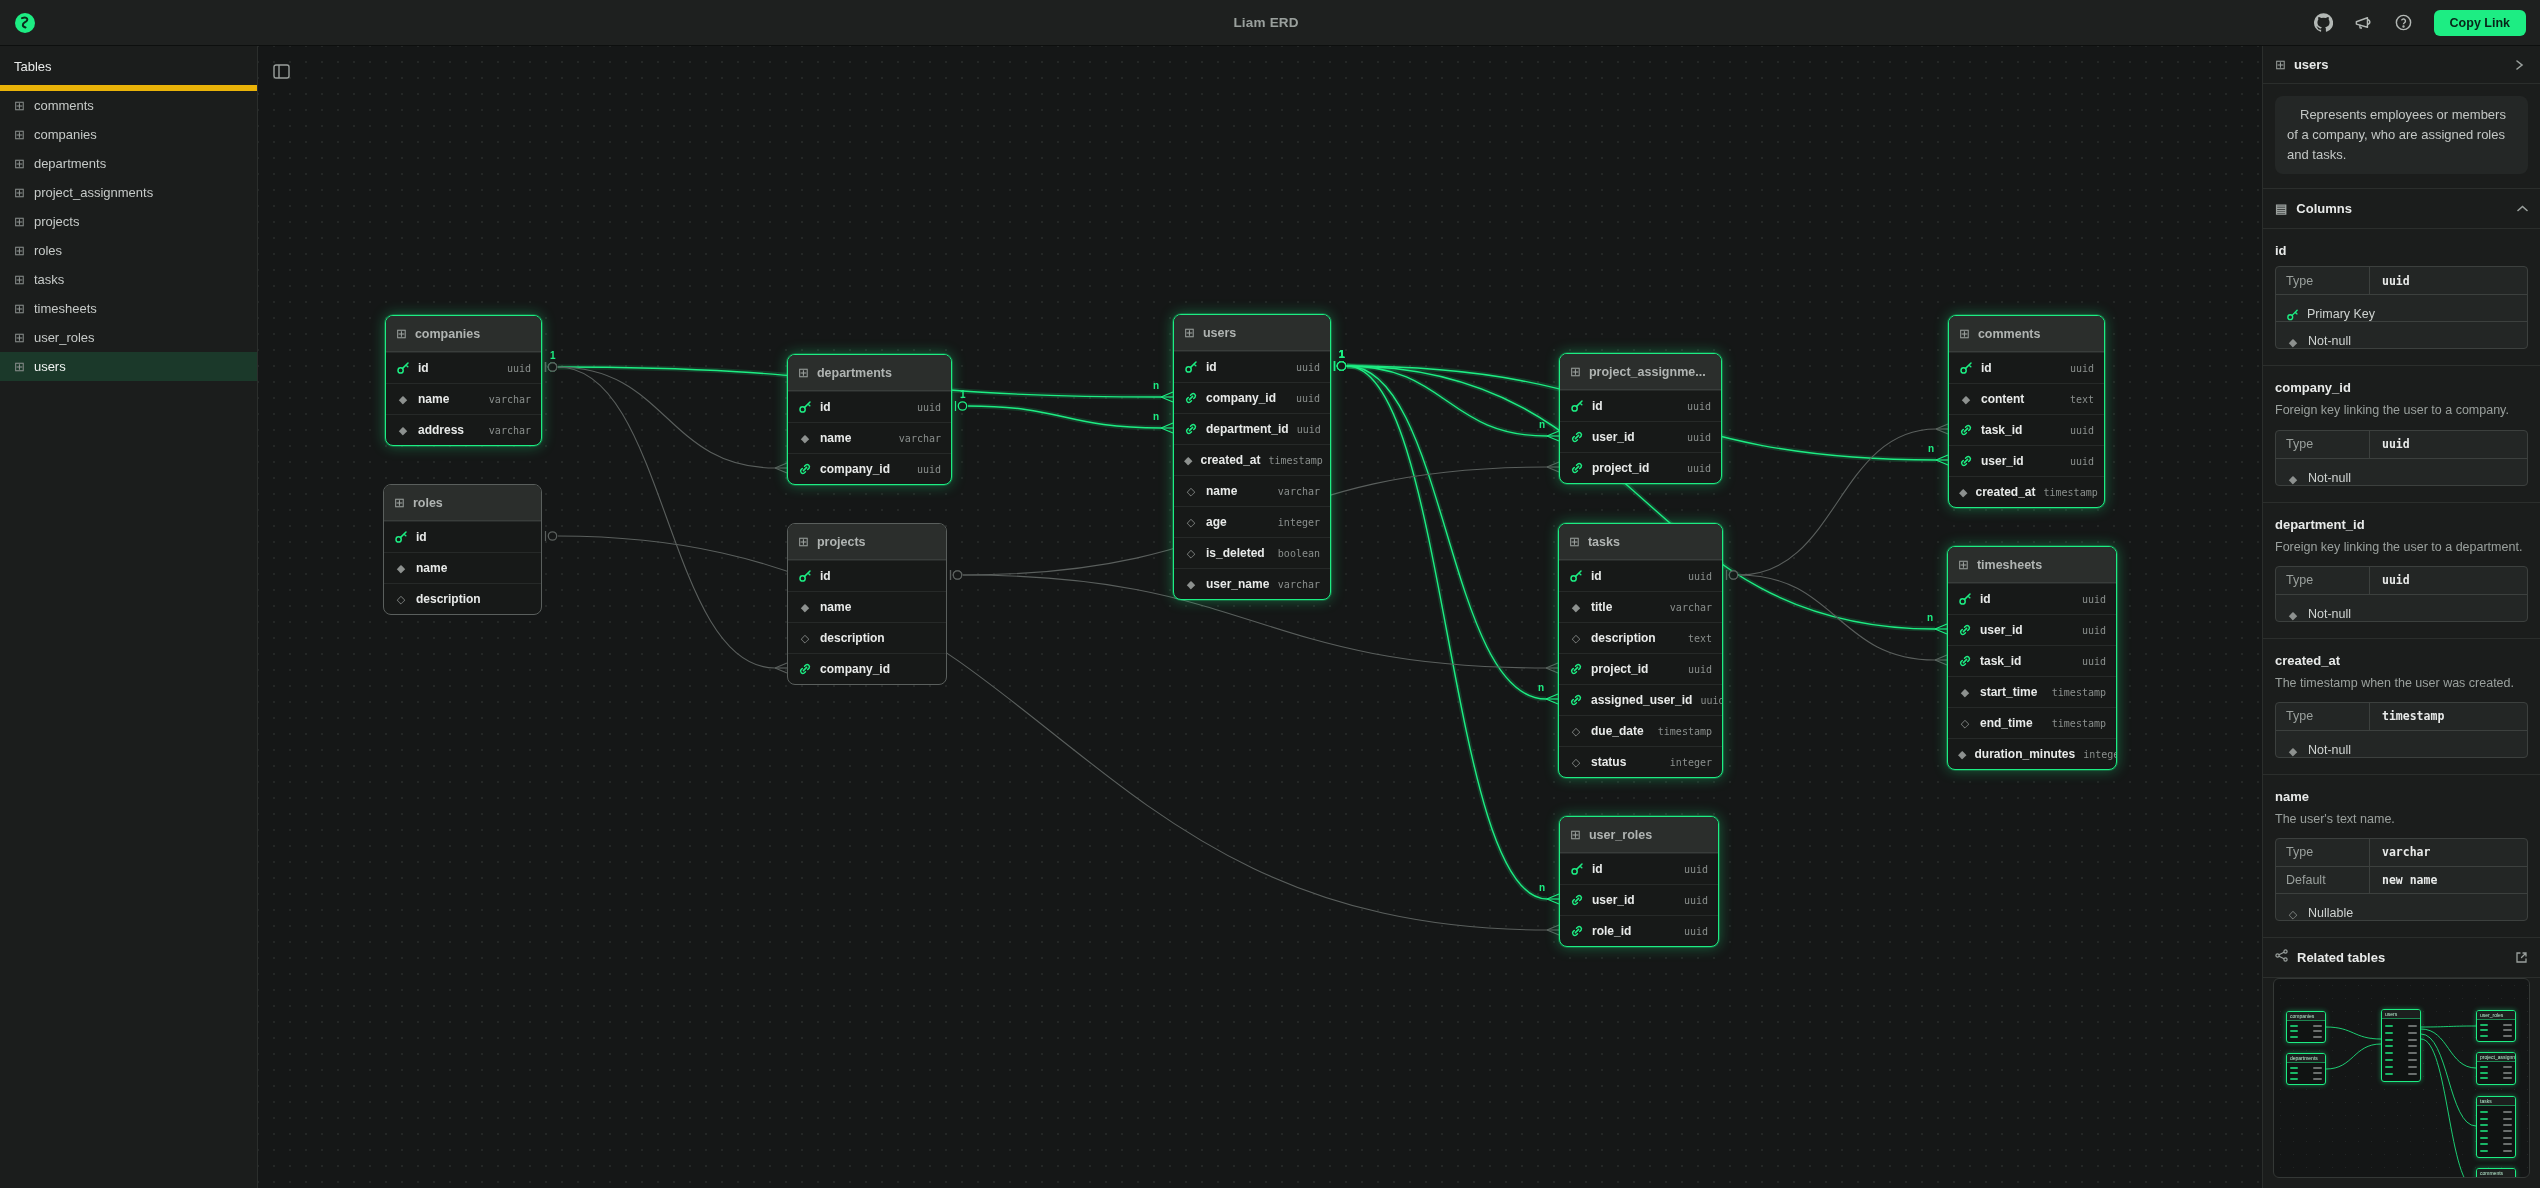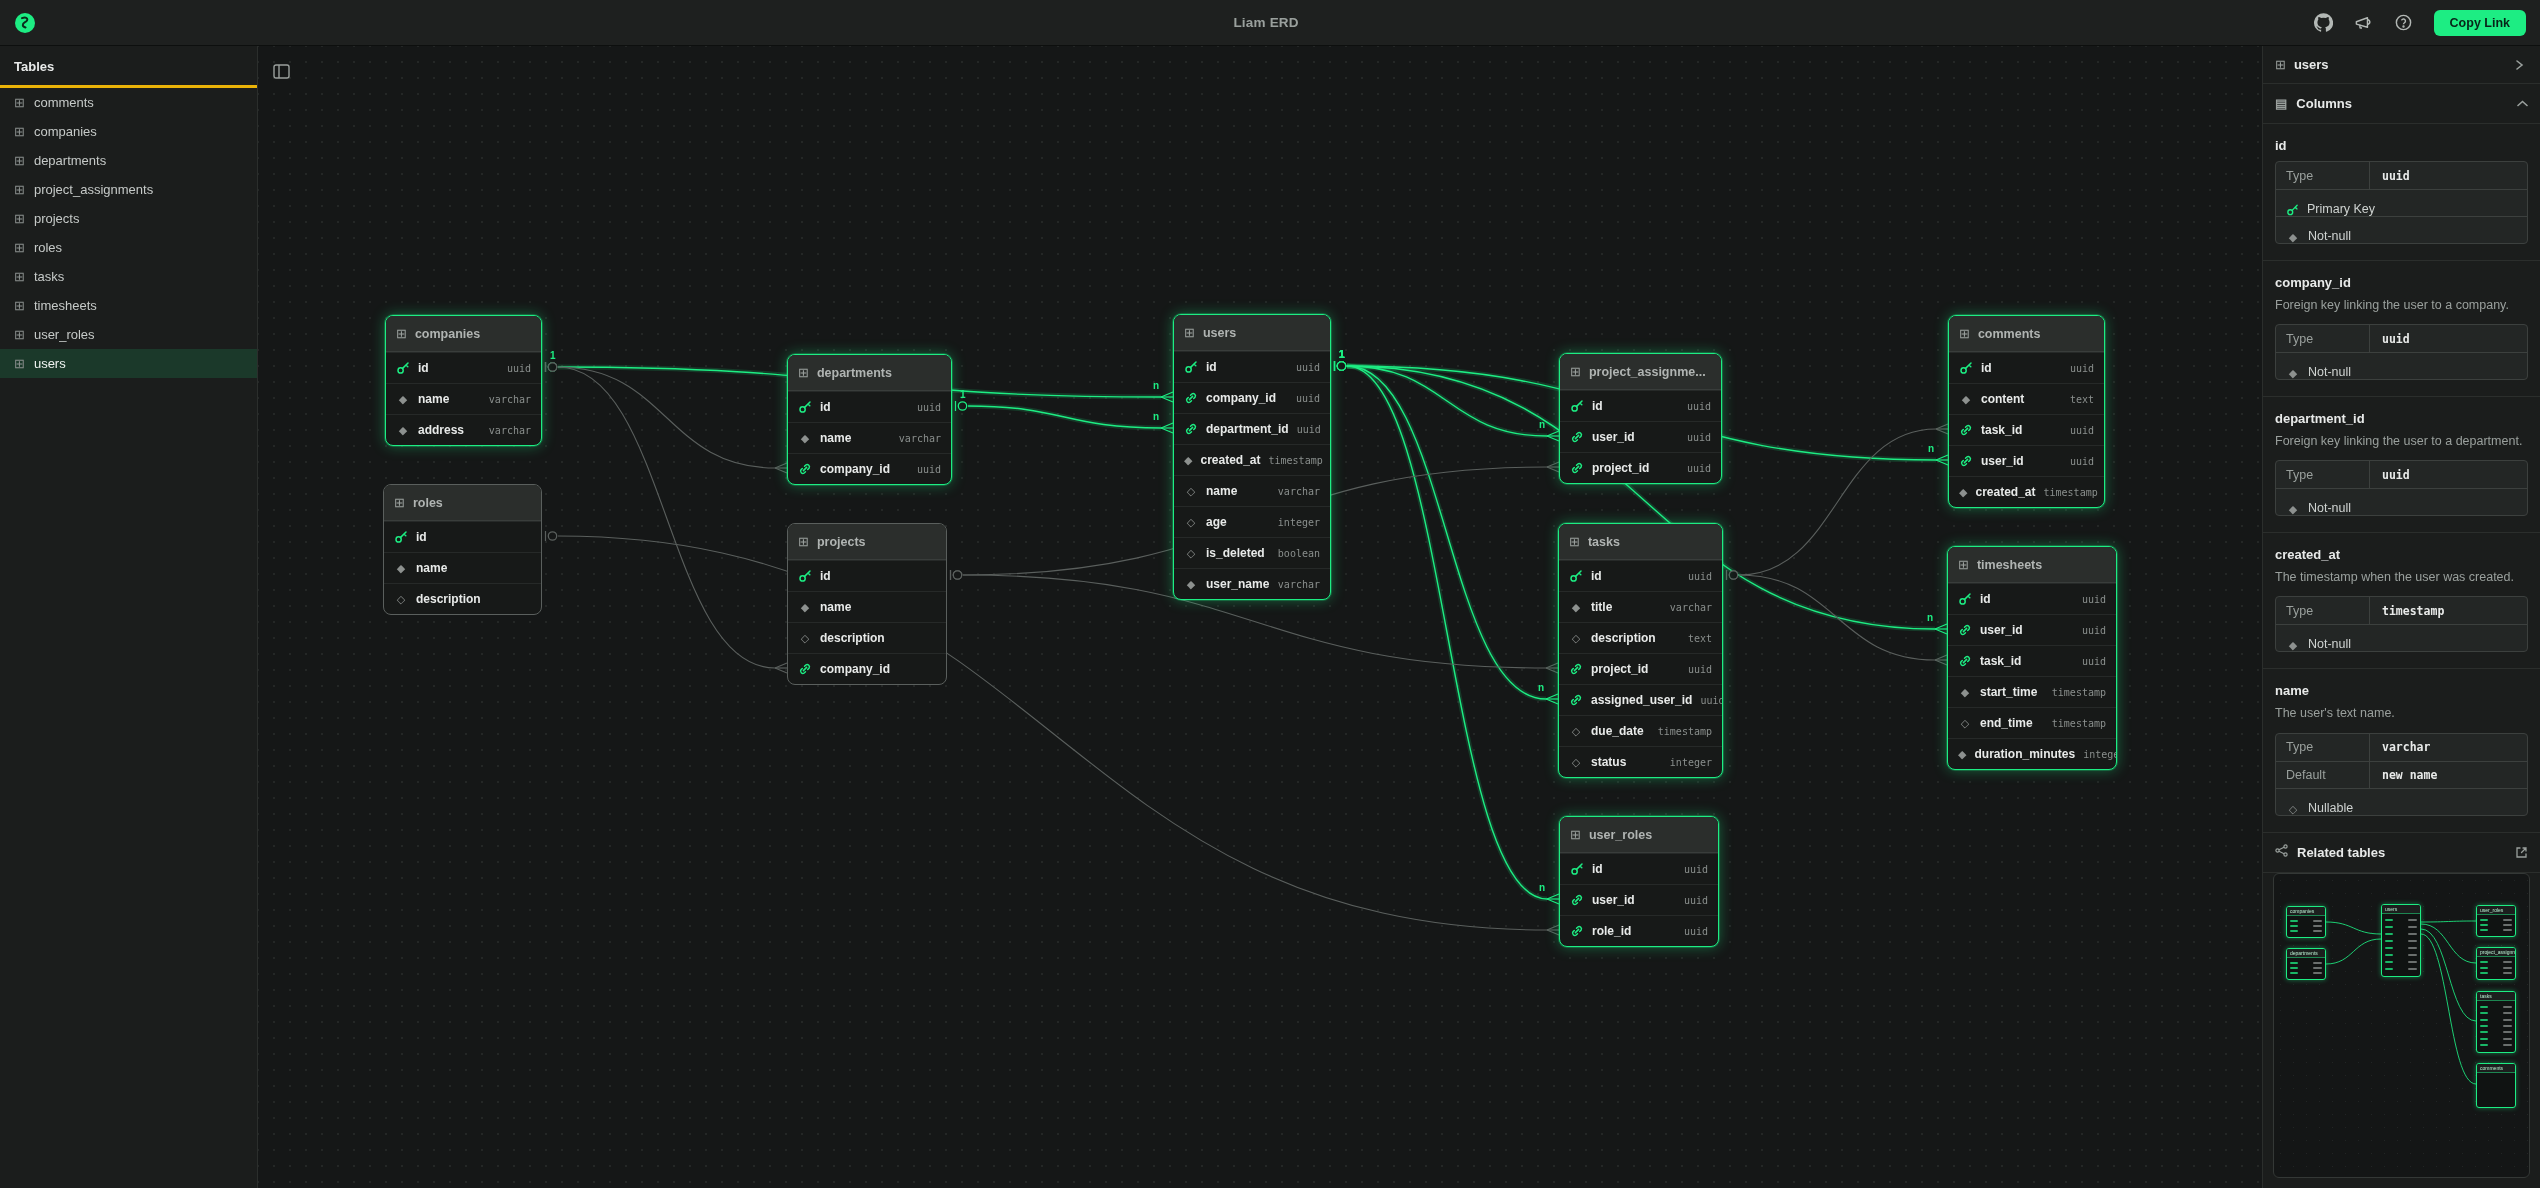--- a/index.html
+++ b/index.html
@@ -14,22 +14,22 @@
   #app-title { position:absolute; left:50%; transform:translateX(-56%); color:#9aa09d;
     font-size:13.5px; font-weight:700; letter-spacing:.2px; }
   #topbar-right { margin-left:auto; display:flex; align-items:center; gap:20px; }
   .tb-icon { width:20px; height:20px; display:flex; align-items:center; justify-content:center; color:#b3b8b5; }
   #copy-link-btn { height:26px; padding:0 16px; background:#1ded83; color:#082418; border:none;
     border-radius:6px; font-size:12.5px; font-weight:700; font-family:inherit; cursor:pointer;text-align:right; }
 
   
   #sidebar { position:absolute; left:0; top:46px; width:258px; bottom:0; background:#1b1d1c;
     border-right:1px solid #2b2e2c; z-index:20; }
-  #sidebar-header { padding:13px 14px 11px; font-size:13px; font-weight:700; color:#e8eae9;
-    border-bottom:3px solid #eab308; }
+  #sidebar-header { padding:13px 14px 11px; font-size:13px; font-weight:400; color:#e8eae9;
+    border-bottom:6px solid #eab308; }
   .sb-item { height:29px; display:flex; align-items:center; gap:9px; padding:0 14px;
     font-size:13px; color:#c6cac8; cursor:pointer; }
   .sb-item .tbl-glyph { color:#8a8f8d; }
   .sb-item.selected { background:rgba(29,237,131,.14); color:#eef2f0; }
   .tbl-glyph { font-size:13px; line-height:1; }
 
   
   #canvas { position:absolute; left:258px; top:46px; width:2004px; bottom:0; background:#151717;
     background-image:radial-gradient(circle, #242726 1px, transparent 1.3px);
     background-size:16px 16px; background-position:8px 8px; overflow:hidden; }
@@ -708,20 +708,23 @@
 <div id="panel">
   <div id="panel-header">
     <span class="tbl-glyph">⊞</span>
     <span id="panel-title">users</span>
     <span id="panel-close">
       <svg width="12" height="12" viewBox="0 0 12 12" fill="none" stroke="#9aa09d" stroke-width="1.6" stroke-linecap="round">
           <path d="M4 2l5 4-5 4"></path>
         </svg>
     </span>
   </div>
+  <div id="panel-desc-wrap">
+    <div id="panel-desc">Represents employees or members of a company, who are assigned roles and tasks.</div>
+  </div>
   <div class="section-head">
     <span class="sec-glyph">▤</span>
     <span>Columns</span>
     <span class="chev">
       <svg width="11" height="7" viewBox="0 0 11 7" fill="none" stroke="#9aa09d" stroke-width="1.6" stroke-linecap="round">
           <path d="M1 5.5L5.5 1.5 10 5.5"></path>
         </svg>
     </span>
   </div>
   <div id="columns-list">

